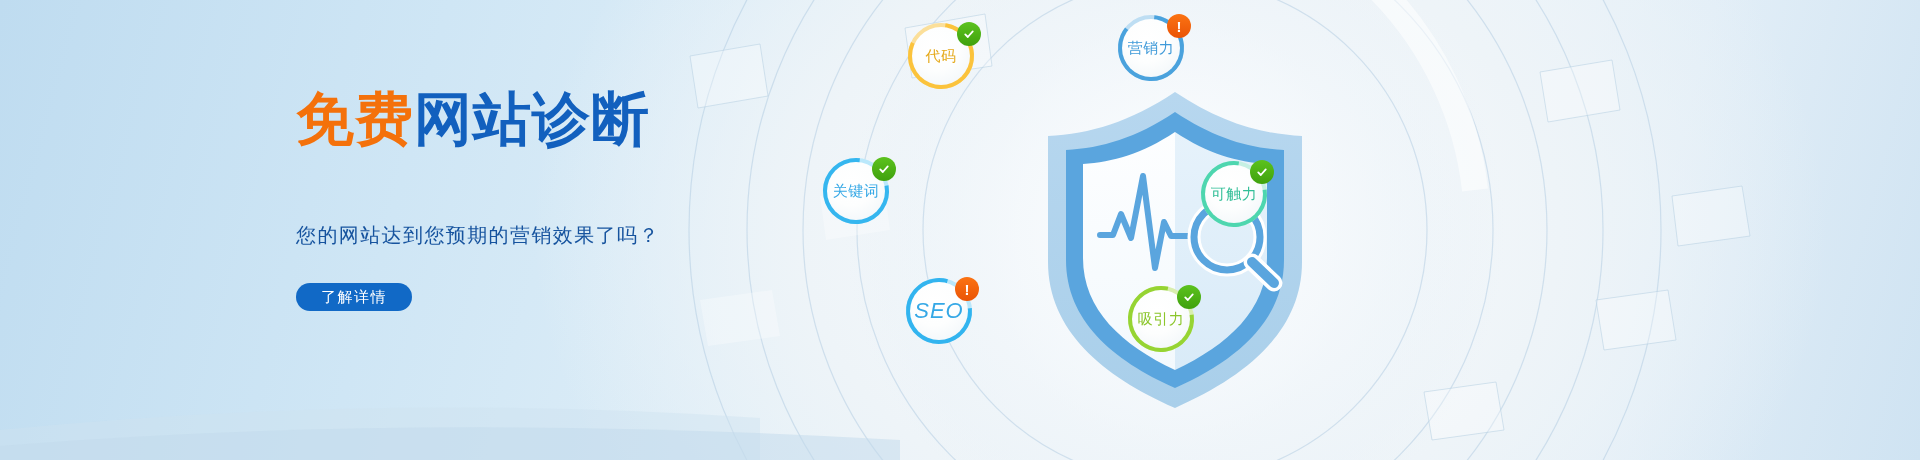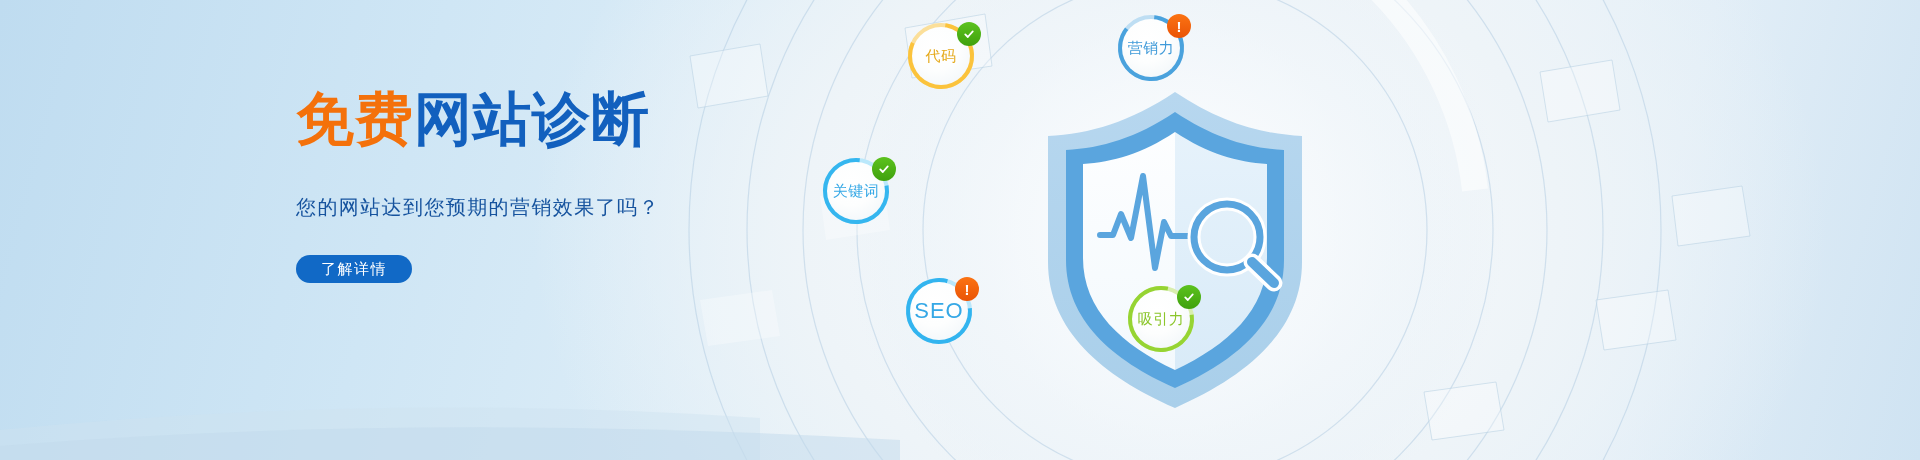--- a/index.html
+++ b/index.html
@@ -32,21 +32,21 @@
   .headline .free { color:#f4710b; }
   .headline .rest { color:#1260be; }
 
   .sub-line {
     color:#16539e;
     font-size:20px;
     letter-spacing:1.4px;
     line-height:1.0;
     white-space:nowrap;
   }
-  .sub1 { margin-top:48px; }
+  .sub1 { margin-top:76px; }
   .sub2 { margin-top:30px; }
 
   .cta-button {
     display:inline-flex; align-items:center; justify-content:center;
     margin-top:38px;
     width:116px; height:28px;
     border-radius:14px;
     background:#1169c6;
     color:#ffffff;
     font-size:15px;
@@ -229,30 +229,45 @@
       </div>
       <div class="glass"></div>
       <div class="lbl" style="color:#35a8e6;">关键词</div>
       <div class="status ok">
         <svg class="tick" viewBox="0 0 16 16" xmlns="http://www.w3.org/2000/svg">
             <path d="M3 8.6 L6.4 12 L13 4.6" fill="none" stroke="#fff" stroke-width="2.4" stroke-linecap="round" stroke-linejoin="round"></path>
           </svg>
       </div>
     </div>
 
+    <div class="badge" style="left:398px; top:158px;">
+      <div class="ring">
+        <svg width="72" height="72" viewBox="0 0 72 72" xmlns="http://www.w3.org/2000/svg">
+          <circle cx="36" cy="36" r="30" fill="none" stroke="#c6f0e3" stroke-width="6"></circle>
+          <circle cx="36" cy="36" r="30" fill="none" stroke="#4ed6af" stroke-width="6" stroke-linecap="butt" stroke-dasharray="150 189" transform="rotate(-8 36 36)"></circle>
+        </svg>
+      </div>
+      <div class="glass"></div>
+      <div class="lbl" style="color:#33bf98;">可触力</div>
+      <div class="status ok">
+        <svg class="tick" viewBox="0 0 16 16" xmlns="http://www.w3.org/2000/svg">
+            <path d="M3 8.6 L6.4 12 L13 4.6" fill="none" stroke="#fff" stroke-width="2.4" stroke-linecap="round" stroke-linejoin="round"></path>
+          </svg>
+      </div>
+    </div>
 
     <div class="badge seo" style="left:103px; top:275px;">
       <div class="ring">
         <svg width="72" height="72" viewBox="0 0 72 72" xmlns="http://www.w3.org/2000/svg">
           <circle cx="36" cy="36" r="30" fill="none" stroke="#b9e7fa" stroke-width="6"></circle>
           <circle cx="36" cy="36" r="30" fill="none" stroke="#32b4ef" stroke-width="6" stroke-linecap="butt" stroke-dasharray="152 189" transform="rotate(-5 36 36)"></circle>
         </svg>
       </div>
       <div class="glass"></div>
-      <div class="lbl" style="color:#35a8e6;">SEO</div>
+      <div class="lbl" style="color:#35a8e6;font-style:italic;">SEO</div>
       <div class="status warn">!</div>
     </div>
 
     <div class="badge" style="left:325px; top:283px;">
       <div class="ring">
         <svg width="72" height="72" viewBox="0 0 72 72" xmlns="http://www.w3.org/2000/svg">
           <circle cx="36" cy="36" r="30" fill="none" stroke="#d8eeae" stroke-width="6"></circle>
           <circle cx="36" cy="36" r="30" fill="none" stroke="#96d433" stroke-width="6" stroke-linecap="butt" stroke-dasharray="152 189" transform="rotate(-8 36 36)"></circle>
         </svg>
       </div>

